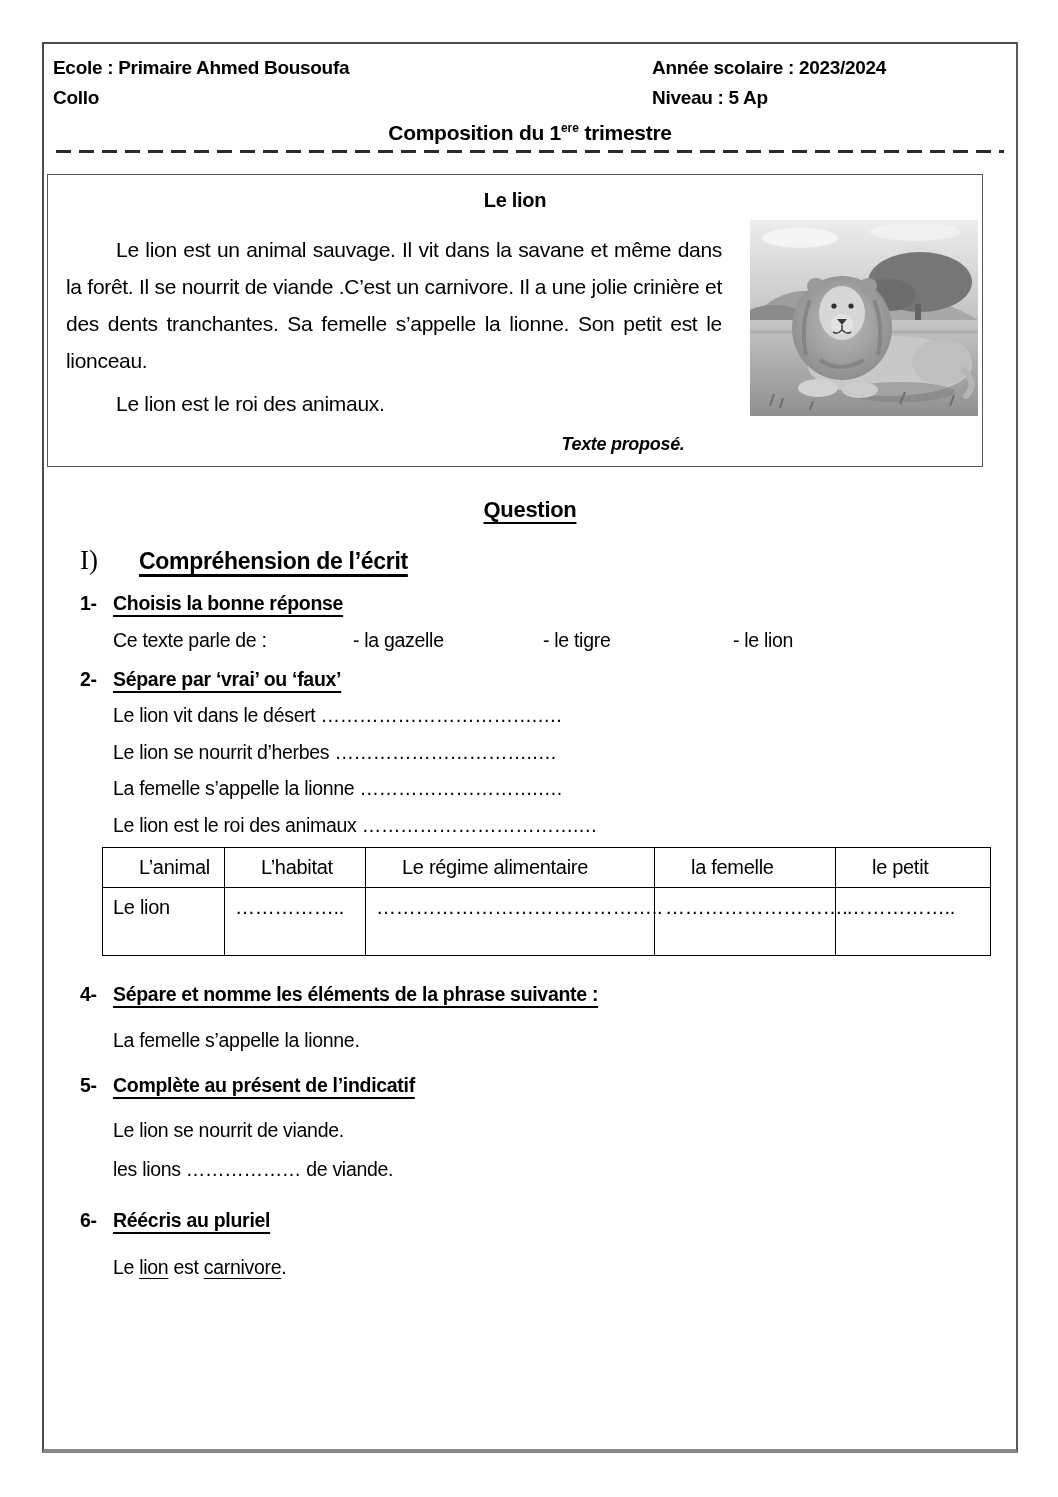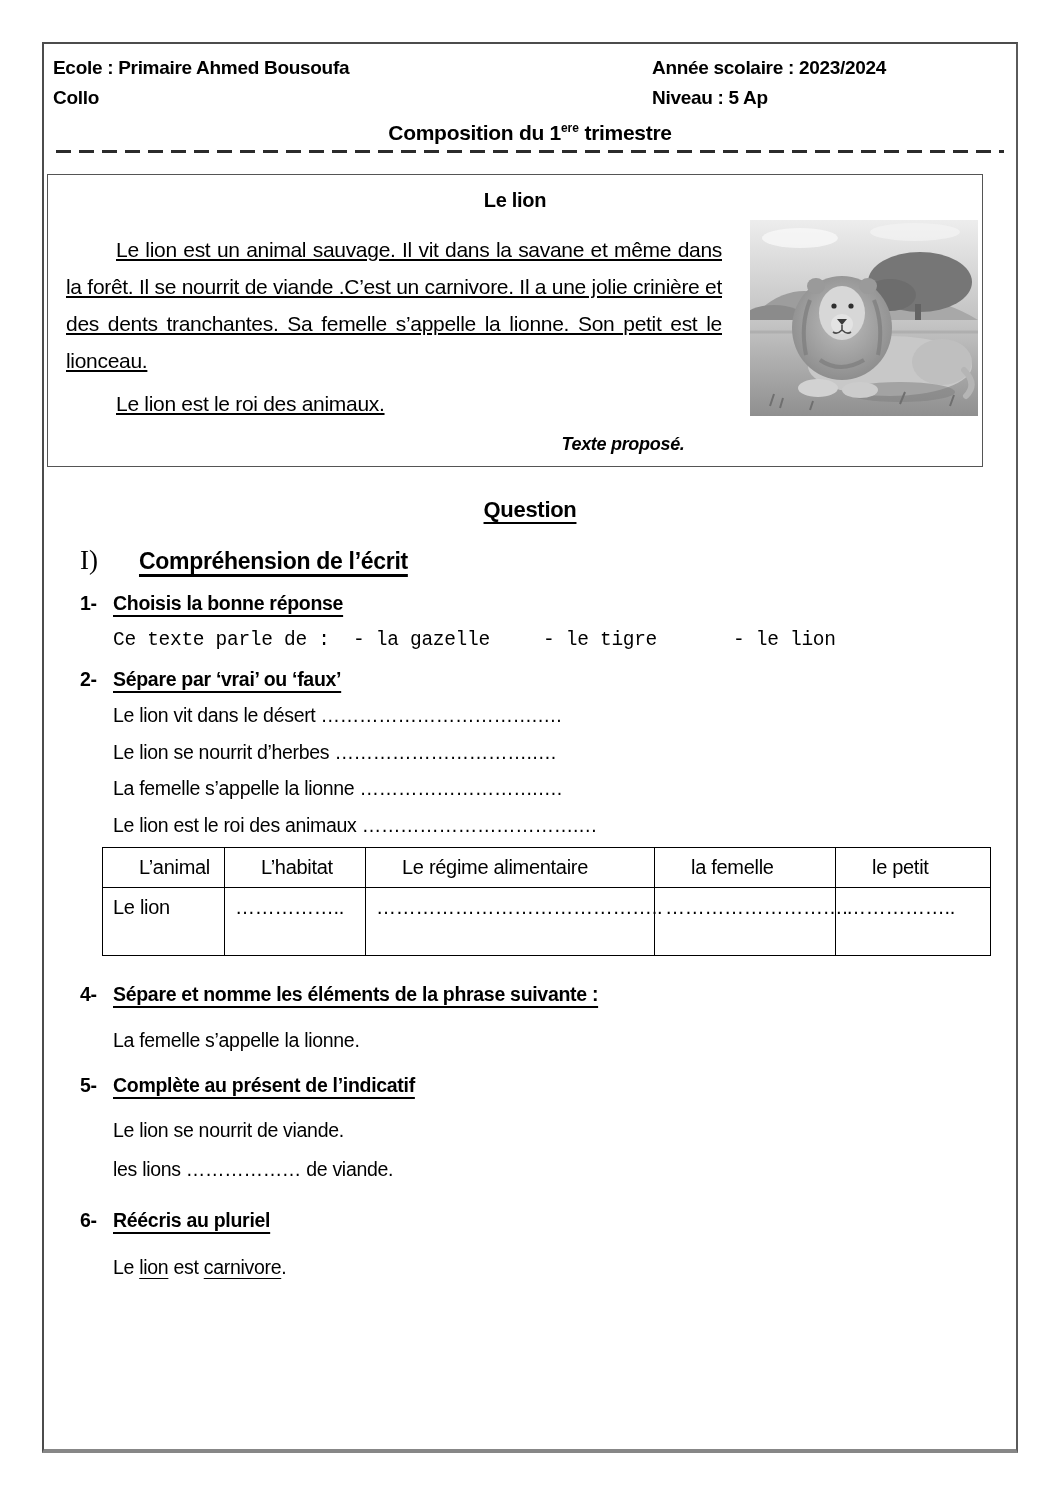--- a/index.html
+++ b/index.html
@@ -29,21 +29,21 @@
     background:repeating-linear-gradient(90deg,#2b2b2b 0 15px,transparent 15px 23px);
   }
   
   .texte-label { margin:21px 0 0 -3px; font-size:19px; font-weight:bold; }
   
   .textbox {
     position:relative; margin:21px 0 0 -9px; width:936px; height:293px;
     border:1.5px solid #555; padding:10px 18px 8px 18px;
   }
   .textbox-title { text-align:center; font-size:20px; font-weight:bold; line-height:30px; }
-  .para { font-size:21px; line-height:37px; text-align:justify; margin-right:242px;text-decoration:underline; }
+  .para { font-size:21px; line-height:37px; text-align:justify; margin-right:242px; }
   .para.first { margin-top:16px; text-indent:50px; }
   .para2 { margin-top:6px; text-indent:50px; text-align:left; }
   .credit { margin-top:12px; text-align:center; font-size:18px; font-weight:bold; font-style:italic; position:relative; left:108px; }
   .lion-img { position:absolute; top:45px; right:4px; width:228px; height:196px; }
   .lion-img svg { display:block; width:228px; height:196px; }
   
   .question-title {
     margin-top:30px; text-align:center; font-size:22px; font-weight:bold;
     text-decoration:underline; text-decoration-thickness:2px; text-underline-offset:5px;
   }
@@ -53,21 +53,21 @@
     margin-left:41px; font-size:23px; font-weight:bold;
     text-decoration:underline; text-decoration-thickness:2.5px; text-underline-offset:5px;
   }
   .qhead { margin-left:24px; font-size:19.5px; font-weight:bold; line-height:28px; }
   .qhead .qnum { display:inline-block; width:33px; text-decoration:none; }
   .qhead .qtitle {
     text-decoration:underline; text-decoration-thickness:2px; text-underline-offset:4.5px;
   }
   .qbody { margin-left:57px; font-size:19.5px; line-height:28px; }
   .q1-head { margin-top:13px; }
-  .options-row { display:flex; margin-top:9px;font-family:Liberation Mono, monospace; }
+  .options-row { display:flex; margin-top:9px; }
   .opt-prompt { width:240px; }
   .opt { width:190px; }
   .q2-head { margin-top:11px; }
   .q2-lines .qline { margin-top:8px; line-height:28.5px; }
   .q3-head { margin-top:7px; }
   table.anim {
     margin:8px 0 0 46px; border-collapse:collapse; table-layout:fixed; width:888px;
   }
   table.anim td {
     border:1.8px solid #000; font-size:20px; padding:4px 10px; vertical-align:top;

